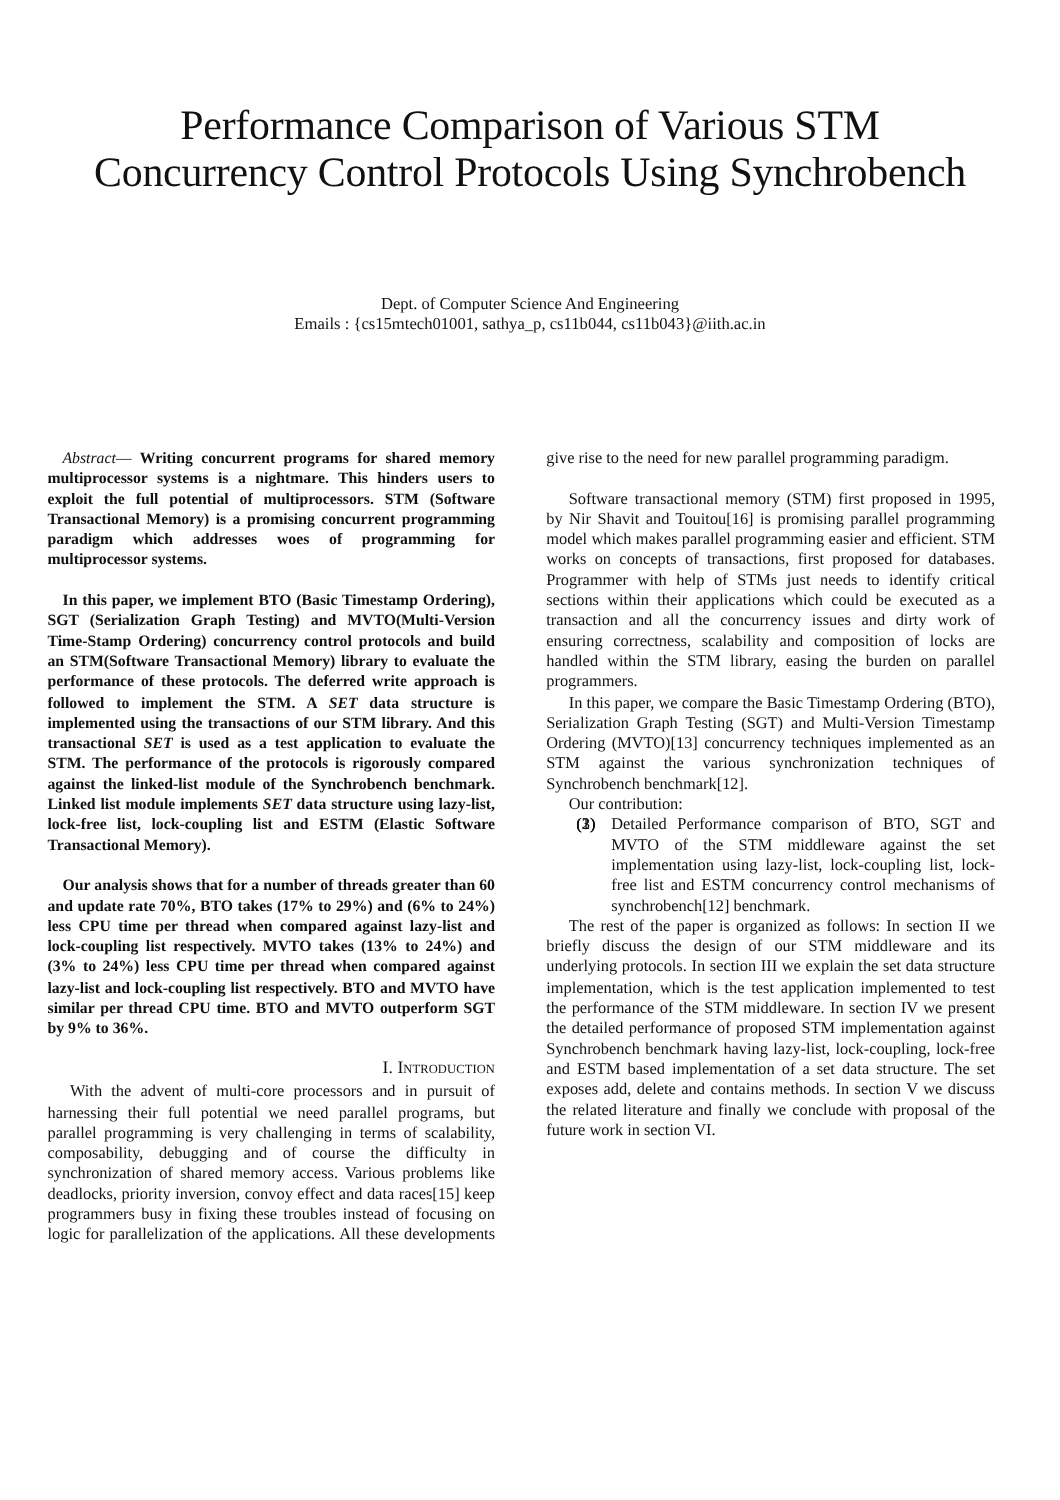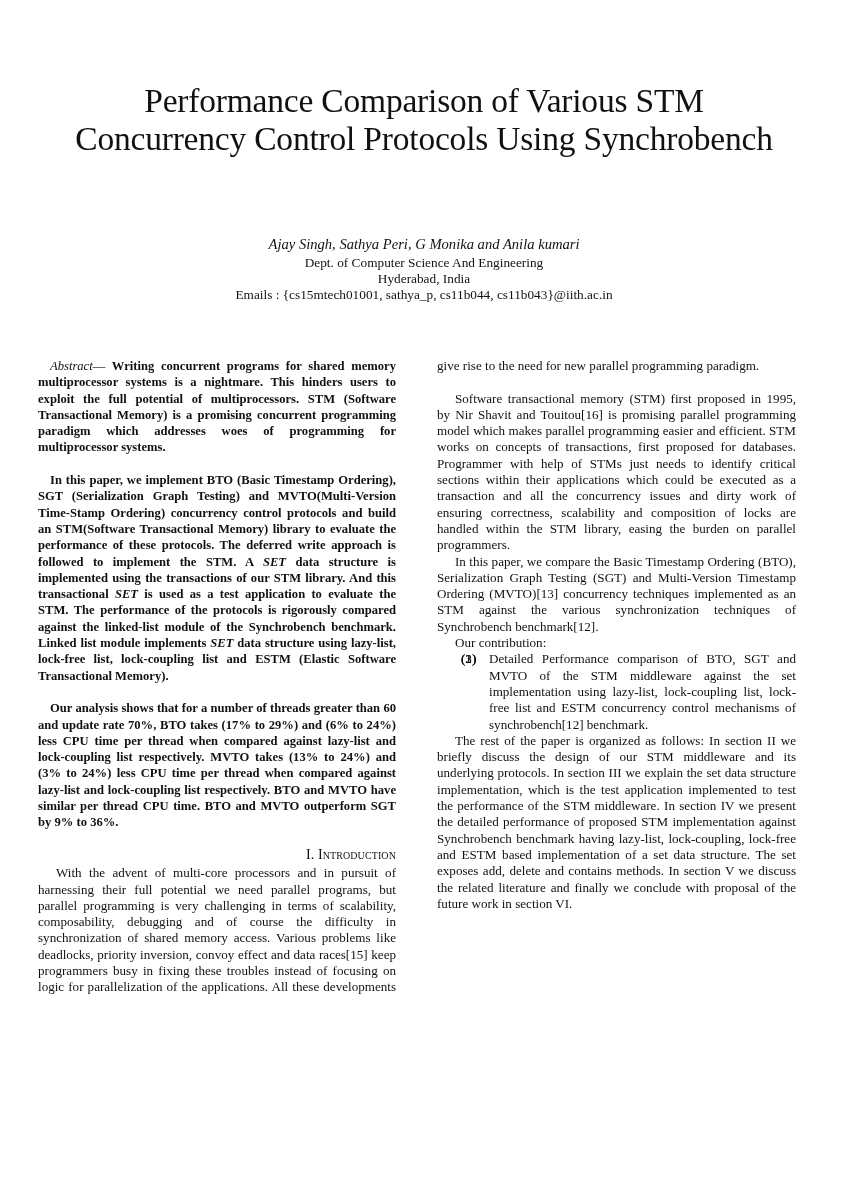--- a/index.html
+++ b/index.html
@@ -101,26 +101,24 @@
   </style>
 </head>
 <body>
 
 <h1 class="title">
   <span>Performance Comparison of Various STM</span><br>
   <span>Concurrency Control Protocols Using Synchrobench</span>
 </h1>
 
 <div class="authors-block">
-  <div class="authors">Ajay Singh, Sathya Peri, G Monika and Anila kumari</div>
   <div>
     <span>Dept.</span>
     <span class="it">of Computer Science And Engineering</span>
   </div>
-  <div>Hyderabad, India</div>
   <div><span>Emails : {cs15mtech01001, sathya_p, </span><span class="it">cs11b044, cs11b043</span><span>}@iith.ac.in</span></div>
 </div>
 
 <div class="col col-left">
   <div class="abs">
     <p><span class="label">Abstract</span><span style="font-weight:normal">—</span> <span>Writing concurrent programs for shared memory multiprocessor systems is a nightmare. This hinders users to exploit the full potential of multiprocessors. STM (Software Transactional Memory) is a promising concurrent programming paradigm which addresses woes of programming for multiprocessor systems.</span></p>
     <p><span>In this paper, we implement BTO (Basic Timestamp Ordering), SGT (Serialization Graph Testing) and MVTO(Multi-Version Time-Stamp Ordering) concurrency control protocols and build an STM(Software Transactional Memory) library to evaluate the performance of these protocols. The deferred write approach is followed to implement the STM. A </span><span class="em">SET</span><span> data structure is implemented using the transactions of our STM library. And this transactional </span><span class="em">SET</span><span> is used as a test application to evaluate the STM. The performance of the protocols is rigorously compared against the linked-list module of the Synchrobench benchmark. Linked list module implements </span><span class="em">SET</span><span> data structure using lazy-list, lock-free list, lock-coupling list and ESTM (Elastic Software Transactional Memory).</span></p>
     <p>Our analysis shows that for a number of threads greater than 60 and update rate 70%, BTO takes (17% to 29%) and (6% to 24%) less CPU time per thread when compared against lazy-list and lock-coupling list respectively. MVTO takes (13% to 24%) and (3% to 24%) less CPU time per thread when compared against lazy-list and lock-coupling list respectively. BTO and MVTO have similar per thread CPU time. BTO and MVTO outperform SGT by 9% to 36%.</p>
   </div>
 

